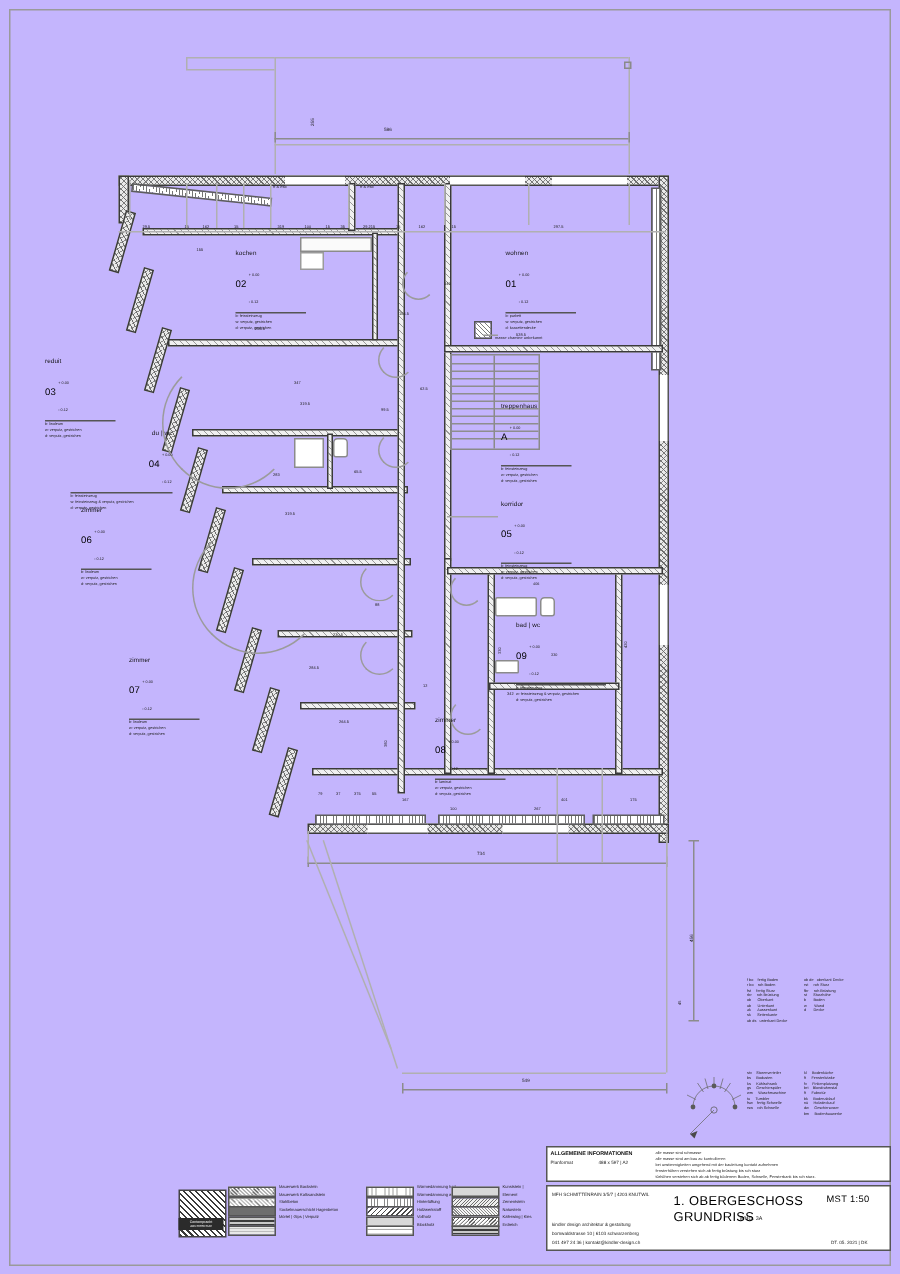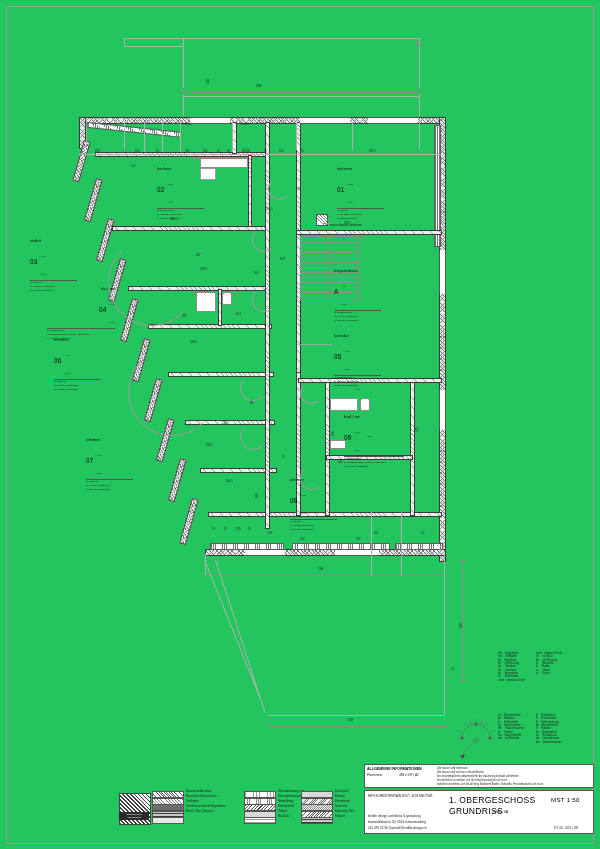--- a/index.html
+++ b/index.html
@@ -1,19 +1,19 @@
 <!DOCTYPE html>
 <html><head>
 <meta charset="utf-8">
 <style>
   html,body{margin:0;padding:0;background:#ffffff;}
   body{width:600px;height:849px;position:relative;overflow:hidden;
        font-family:"Liberation Sans",sans-serif;color:#1a1a1a;}
 
-  .sheet{position:absolute;inset:0;background:#22c55e;}
+  .sheet{position:absolute;inset:0;background:#c4b5fd;}
   .border{position:absolute;left:6px;top:6px;width:586px;height:836px;border:0.5px solid #9a9a9a;}
 
   
   .abs{position:absolute;}
   .ln{position:absolute;background:#6e6e6e;}
   .ln.h{height:1px;}
   .ln.v{width:1px;}
   .thin{background:#b0b0b0;}
   .dim{position:absolute;background:#8c8c8c;height:1px;}
   .dimv{position:absolute;background:#8c8c8c;width:1px;}

